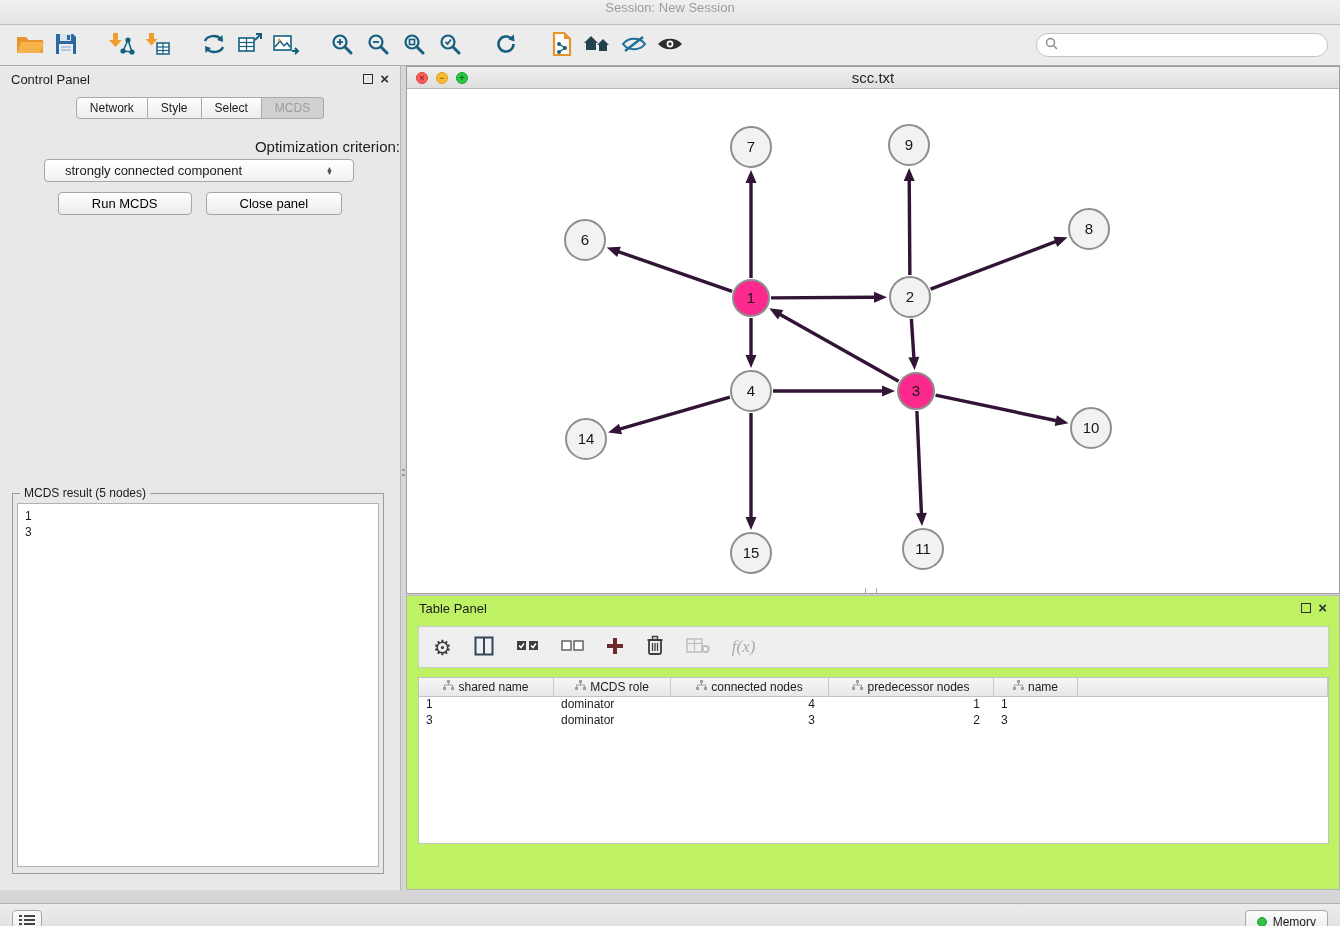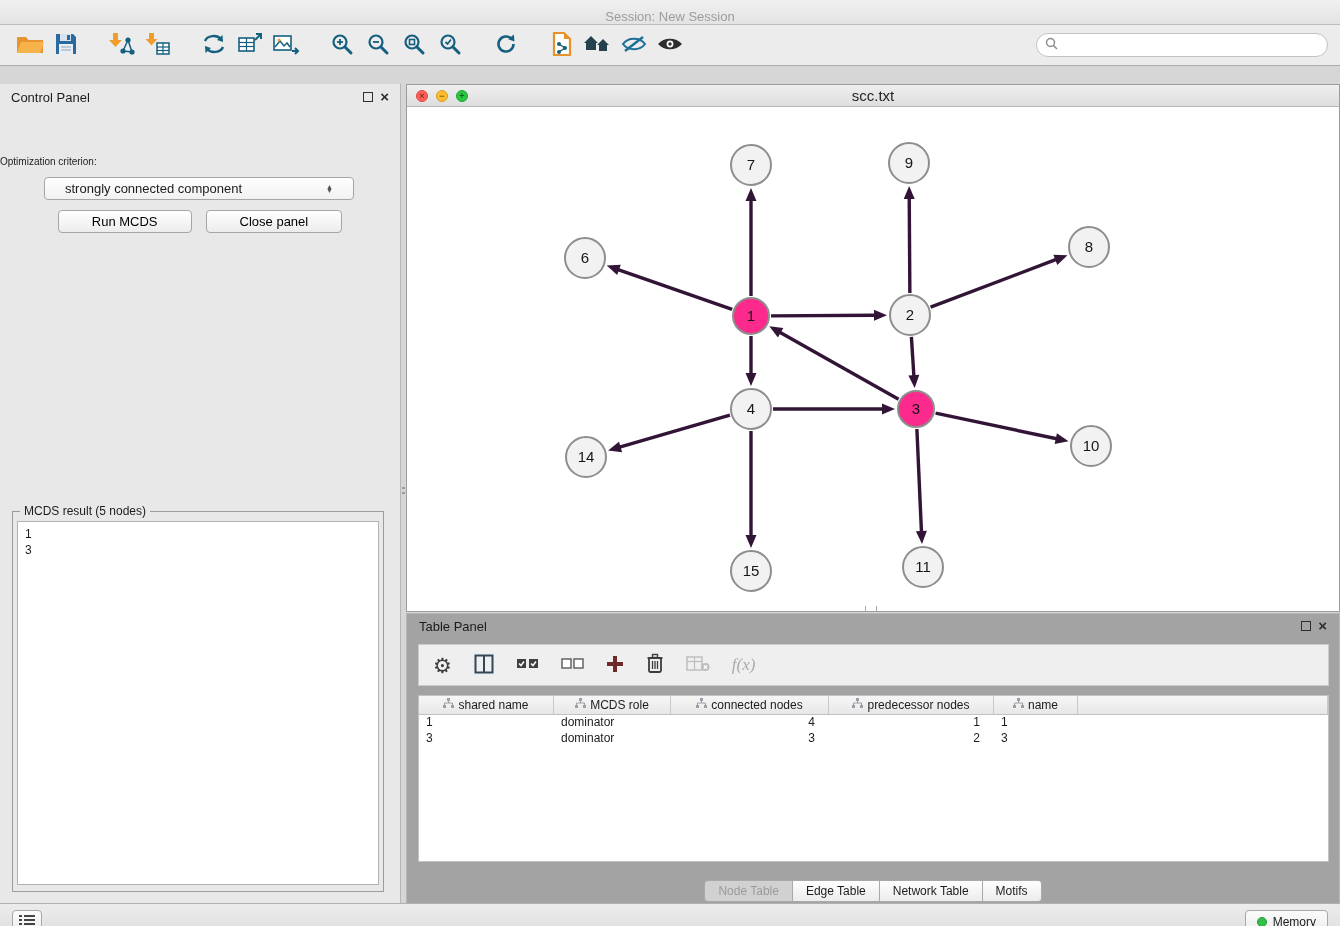--- a/index.html
+++ b/index.html
@@ -10,21 +10,21 @@
     position: relative;
     overflow: hidden;
     font-size: 13px;
     color: #1c1c1c;
   }
   
   .titlebar {
     position: absolute; left: 0; top: 0; width: 1340px; height: 25px;
     background: linear-gradient(#f0f0f0, #e3e3e3);
     border-bottom: 1px solid #bdbdbd;
-    display: flex; align-items: flex-end; justify-content: center;
+    display: flex; align-items: flex-start; justify-content: center;
     color: #9c9c9c; font-size: 13px;
   }
   
   .toolbar {
     position: absolute; left: 0; top: 25px; width: 1340px; height: 41px;
     background: #ececec; border-bottom: 1px solid #ababab;
     display: flex; align-items: center; padding: 0 12px;
   }
   .tb-btn {
     width: 36px; height: 34px; display: flex; align-items: center; justify-content: center;
@@ -34,21 +34,21 @@
   .search-box {
     margin-left: auto; width: 292px; height: 24px; background: #fff;
     border: 1px solid #c3c3c3; border-radius: 12px;
     display: flex; align-items: center; padding: 0 8px; gap: 5px;
   }
   .search-box input {
     border: none; outline: none; flex: 1; font-size: 12px;
     font-family: "Liberation Sans", sans-serif; background: transparent;
   }
   
-  .main { position: absolute; left: 0; top: 84px; width: 1340px; height: 684px; }
+  .main { position: absolute; left: 0; top: 66px; width: 1340px; height: 684px; }
   
   .control-panel {
     position: absolute; left: 0; top: 0; width: 401px; height: 824px;
     background: #e8e8e8; border-right: 1px solid #b6b6b6;
   }
   .cp-header {
     position: absolute; left: 0; top: 0; width: 100%; height: 26px;
     display: flex; align-items: center; padding: 0 11px; font-size: 13px;
   }
   .win-btns { margin-left: auto; display: flex; align-items: center; gap: 7px; }
@@ -56,21 +56,21 @@
   .close-btn { font-size: 15px; font-weight: bold; color: #2e2e2e; line-height: 10px; }
   .cp-tabs { position: absolute; top: 31px; left: 0; width: 100%; display: flex; justify-content: center; }
   .tab {
     font-size: 12px; padding: 3px 13px;
     background: linear-gradient(#fefefe, #ececec);
     border: 1px solid #a9a9a9; border-left: none; color: #1c1c1c; cursor: default;
   }
   .tab:first-child { border-left: 1px solid #a9a9a9; border-radius: 4px 0 0 4px; }
   .tab:last-child { border-radius: 0 4px 4px 0; }
   .tab.active { background: #d1d1d1; color: #9b9b9b; }
-  .opt-label { position: absolute; top: 72px; width: 100%; text-align: left; font-size: 10px; }
+  .opt-label { position: absolute; top: 72px; width: 100%; text-align: right; font-size: 15px; }
   .cp-select {
     position: absolute; top: 93px; left: 44px; width: 310px; height: 23px;
     background: linear-gradient(#ffffff, #f1f1f1); border: 1px solid #a6a6a6; border-radius: 4px;
     display: flex; align-items: center; padding: 0 20px; font-size: 13px; cursor: default;
   }
   .select-arrows { margin-left: auto; display: flex; flex-direction: column; line-height: 4px; color: #555; }
   .select-arrows span { font-size: 7px; }
   .cp-buttons { position: absolute; top: 126px; width: 100%; display: flex; justify-content: center; gap: 14px; }
   .btn {
     font-size: 13px; padding: 3px 33px; border: 1px solid #a6a6a6; border-radius: 4px;
@@ -109,21 +109,21 @@
   .light.red { background: #ff5f57; border: 1px solid #e0443e; }
   .light.yellow { background: #febc2e; border: 1px solid #d89e24; }
   .light.green { background: #28c840; border: 1px solid #1ea433; }
   .net-title { flex: 1; text-align: center; font-size: 15px; color: #262626; }
   .net-canvas { position: relative; width: 932px; height: 504px; }
   .net-bottom-handle { position: absolute; left: 458px; bottom: 0px; width: 12px; height: 5px;
     border-left: 1px solid #a8a8a8; border-right: 1px solid #a8a8a8; }
   
   .table-panel {
     position: absolute; left: 406px; top: 529px; width: 934px; height: 295px;
-    background: #a3a3a3; border: 1px solid #b6b6b6; padding-left: 48px;
+    background: #bef264; border: 1px solid #b6b6b6; padding-left: 48px;
   }
   .tp-header { position: absolute; left: 0; top: 0; width: 100%; height: 24px;
     display: flex; align-items: center; padding: 0 12px; font-size: 13px; }
   .tp-toolbar {
     position: absolute; left: 11px; right: 10px; top: 30px; height: 42px;
     background: #efefef; border: 1px solid #cccccc;
     display: flex; align-items: center; padding: 0 14px; gap: 22px;
   }
   .tp-tool { display: flex; align-items: center; justify-content: center; height: 30px; }
   .gear-glyph { font-size: 21px; color: #3c3c3c; line-height: 21px; }
@@ -304,20 +304,26 @@
 <div class="main">
 
   <div class="control-panel">
     <div class="cp-header">
       <span>Control Panel</span>
       <span class="win-btns">
         <span class="float-btn"></span>
         <span class="close-btn">×</span>
       </span>
     </div>
+    <div class="cp-tabs">
+        <div class="tab">Network</div>
+        <div class="tab">Style</div>
+        <div class="tab">Select</div>
+        <div class="tab active">MCDS</div>
+      </div>
     <div class="opt-label">Optimization criterion:</div>
     <div class="cp-select">
       <span>strongly connected component</span>
       <span class="select-arrows">
           <span>▲</span>
           <span>▼</span>
         </span>
     </div>
     <div class="cp-buttons">
       <button class="btn">Run MCDS</button>
@@ -520,26 +526,20 @@
           </div>
           <div class="tp-row">
             <div class="td al" style="width: 135px;">3</div>
             <div class="td al" style="width: 117px;">dominator</div>
             <div class="td ar" style="width: 158px;">3</div>
             <div class="td ar" style="width: 165px;">2</div>
             <div class="td al" style="width: 84px;">3</div>
           </div>
         </div>
     </div>
-    <div class="tp-tabs">
-        <div class="tab active">Node Table</div>
-        <div class="tab">Edge Table</div>
-        <div class="tab">Network Table</div>
-        <div class="tab">Motifs</div>
-      </div>
   </div>
 
 </div>
 
 <div class="statusbar">
   <div class="sb-btn">
     <span><svg width="16" height="12">
           <rect x="0" y="1" width="3" height="2" fill="#444"></rect>
           <rect x="5" y="1" width="11" height="2" fill="#444"></rect>
           <rect x="0" y="5" width="3" height="2" fill="#444"></rect>

